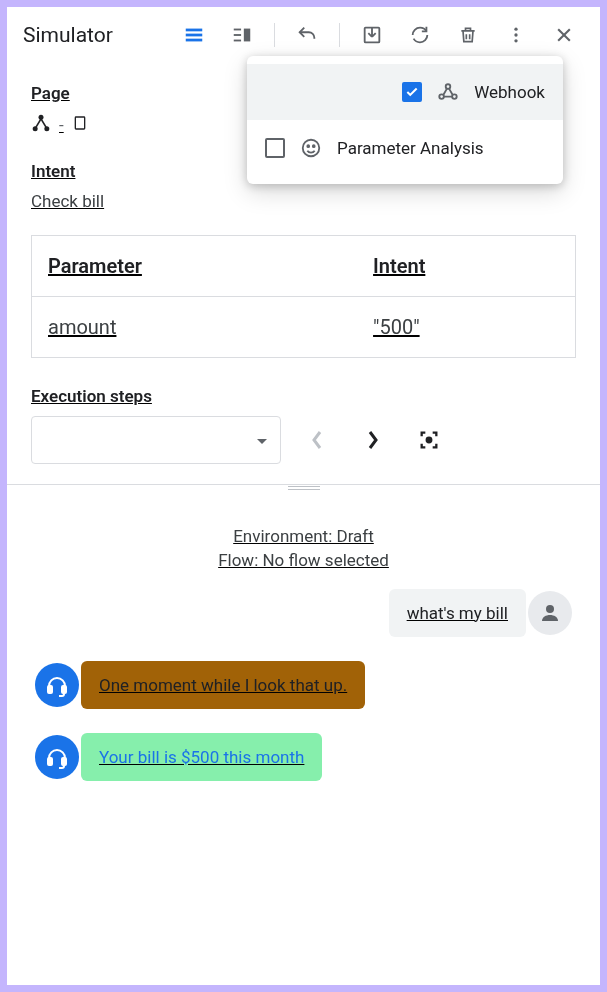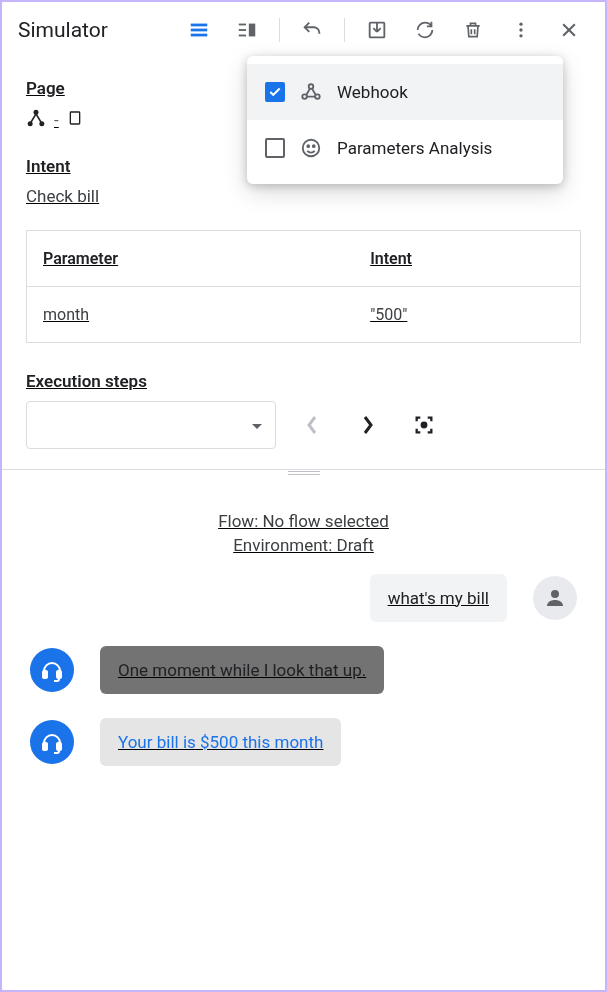--- a/index.html
+++ b/index.html
@@ -5,21 +5,21 @@
     * { box-sizing: border-box; margin: 0; padding: 0; }
     body {
       font-family: 'Google Sans', 'Roboto', Arial, sans-serif;
       background: #fff;
       width: 607px;
       height: 992px;
       overflow: hidden;
       position: relative;
     }
     .container {
-      border: 2px solid #c4b5fd;
+      border: 7px solid #c4b5fd;
       width: 100%;
       height: 100%;
     }
     .toolbar {
       display: flex;
       align-items: center;
       padding: 12px 16px;
       gap: 8px;
       height: 56px;
     }
@@ -73,21 +73,21 @@
     .param-table {
       width: 100%;
       border: 1px solid #dadce0;
       border-radius: 4px;
       margin-bottom: 28px;
       border-collapse: collapse;
     }
     .param-table th, .param-table td {
       text-align: left;
       padding: 18px 16px;
-      font-size: 16px;
+      font-size: 20px;
     }
     .param-table th {
       font-weight: 600;
       color: #202124;
       border-bottom: 1px solid #dadce0;
     }
     .param-table td {
       color: #3c4043;
     }
     .exec-row {
@@ -144,34 +144,34 @@
       font-size: 17px;
       margin-top: 40px;
       line-height: 1.4;
     }
     .chat {
       padding: 16px 0;
     }
     .msg-row {
       display: flex;
       align-items: center;
-      gap: 26px;
+      gap: 2px;
       margin-bottom: 24px;
     }
     .msg-row.user { justify-content: flex-end; padding-right: 4px; }
     .msg-row.bot { justify-content: flex-start; padding-left: 4px; }
     .bubble {
       padding: 14px 18px;
       border-radius: 6px;
       font-size: 17px;
       max-width: 420px;
     }
     .bubble.user { background: #f1f3f4; color: #202124; }
-    .bubble.bot { background: #737373; color: #202124; }
-    .bubble.bot-link { background: #e5e5e5; color: #1a73e8; cursor: pointer; }
+    .bubble.bot { background: #a16207; color: #202124; }
+    .bubble.bot-link { background: #86efac; color: #1a73e8; cursor: pointer; }
     .avatar {
       width: 44px;
       height: 44px;
       border-radius: 50%;
       display: flex;
       align-items: center;
       justify-content: center;
       flex-shrink: 0;
     }
     .avatar.user { background: #e8eaed; color: #5f6368; }
@@ -188,21 +188,21 @@
       z-index: 100;
     }
     .menu-item {
       display: flex;
       align-items: center;
       padding: 16px 18px;
       gap: 14px;
       cursor: pointer;
       position: relative;
     }
-    .menu-item.highlighted { background: #f1f3f4; }
+    .menu-item.highlighted { background: #f1f3f4; justify-content: flex-end; }
     .checkbox {
       width: 20px;
       height: 20px;
       border: 2px solid #5f6368;
       border-radius: 2px;
       flex-shrink: 0;
       display: flex;
       align-items: center;
       justify-content: center;
     }
@@ -319,21 +319,21 @@
 
     <table class="param-table">
       <thead>
         <tr>
           <th>Parameter</th>
           <th>Intent</th>
         </tr>
       </thead>
       <tbody>
         <tr>
-          <td>month</td>
+          <td>amount</td>
           <td>"500"</td>
         </tr>
       </tbody>
     </table>
 
     <div class="section-label">Execution steps</div>
     <div class="exec-row">
       <div class="select-box">
         <span>
           <svg width="12" height="8" viewBox="0 0 12 8" fill="#5f6368">
@@ -357,22 +357,22 @@
             <circle cx="12" cy="12" r="2.5" fill="currentColor"></circle>
           </svg>
       </div>
     </div>
 
     <div class="metadata-divider">
       <div class="drag-handle"></div>
     </div>
 
     <div class="meta-text">
+      <div>Environment: Draft</div>
       <div>Flow: No flow selected</div>
-      <div>Environment: Draft</div>
     </div>
 
     <div class="chat">
       <div class="msg-row user">
         <div class="bubble user">what's my bill</div>
         <div class="avatar user">
           <svg width="24" height="24" viewBox="0 0 24 24" fill="currentColor">
               <circle cx="12" cy="8" r="4"></circle>
               <path d="M4 20c0-4 4-6 8-6s8 2 8 6"></path>
             </svg>
@@ -425,15 +425,15 @@
   <div class="menu-item">
     <div class="checkbox"></div>
     <div class="menu-icon">
       <svg width="22" height="22" viewBox="0 0 24 24" fill="none" stroke="currentColor" stroke-width="2">
           <circle cx="12" cy="12" r="9"></circle>
           <circle cx="9" cy="10" r="1" fill="currentColor"></circle>
           <circle cx="15" cy="10" r="1" fill="currentColor"></circle>
           <path d="M8 15c1 1.5 2.5 2 4 2s3-.5 4-2"></path>
         </svg>
     </div>
-    <div class="menu-label">Parameters Analysis</div>
+    <div class="menu-label">Parameter Analysis</div>
   </div>
 </div>
 
 </body></html>

